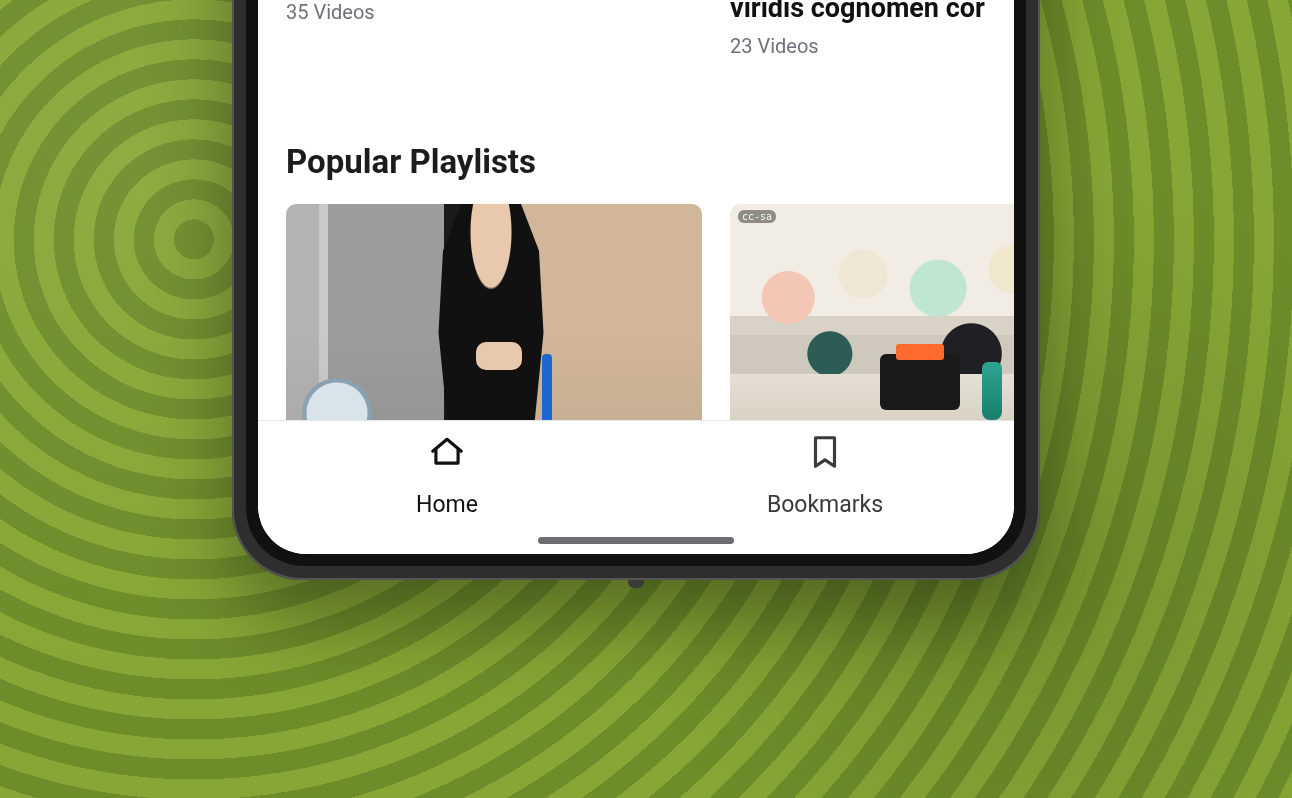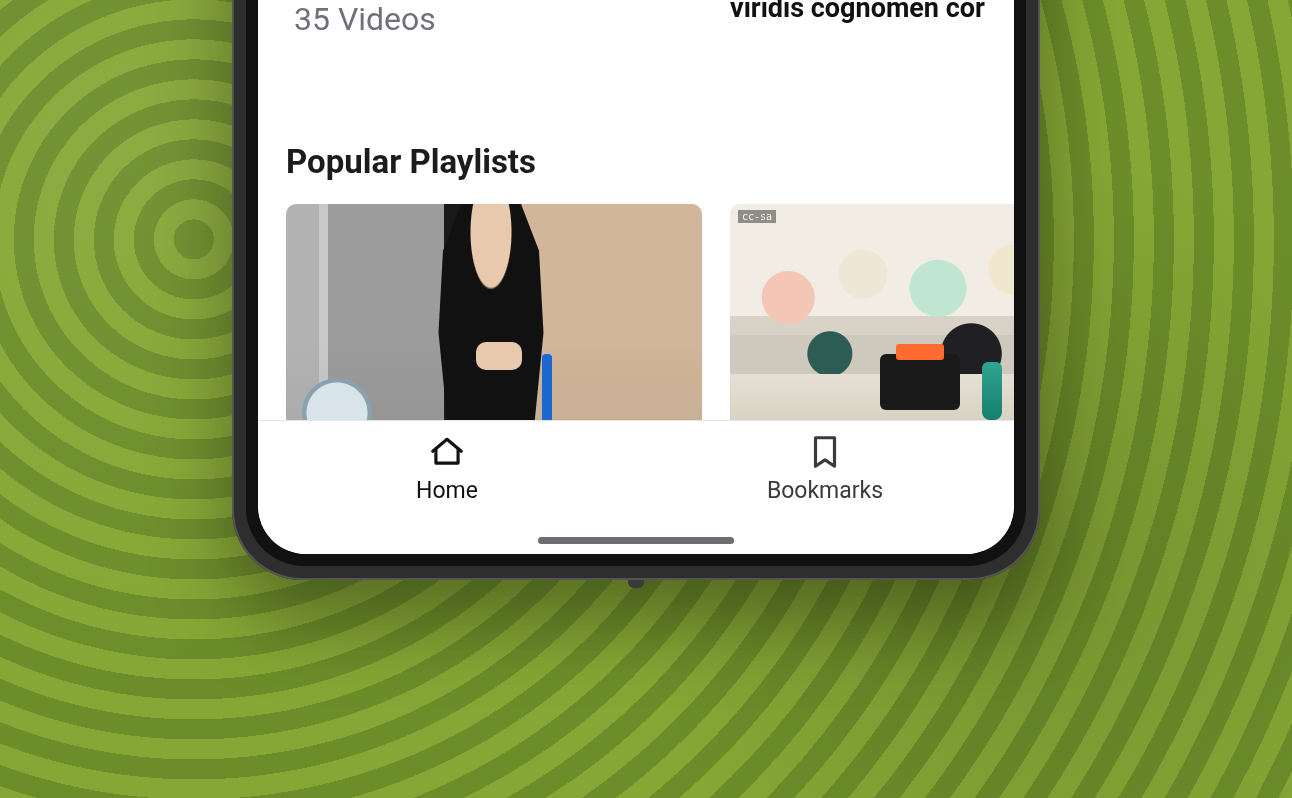--- a/index.html
+++ b/index.html
@@ -59,21 +59,21 @@
   }
 
   .section-row {
     position: absolute;
     left: 28px; right: 0;
     display: flex;
     gap: 28px;
   }
   .row-top { top: 786px; }
   .card { width: 416px; flex-shrink: 0; }
-  .card-count { font-size: 32px; color: #70707a; margin-top: 8px; margin-left: 8px; }
+  .card-count { font-size: 20px; color: #70707a; margin-top: 8px; }
   .card-title {
     font-size: 27px;
     font-weight: 700;
     color: #111;
     line-height: 1.25;
     white-space: nowrap;
     overflow: hidden;
   }
 
   .section-heading {
@@ -155,39 +155,39 @@
     content: ""; position: absolute; left: 50%; top: -10px; transform: translateX(-50%);
     width: 48px; height: 16px; background: #ff6a2e; border-radius: 3px;
   }
   .thumb-2 .bottle {
     position: absolute; left: 252px; bottom: 18px; width: 20px; height: 58px;
     background: linear-gradient(#2fa590,#157f6c); border-radius: 6px 6px 8px 8px;
   }
   .thumb-2 .badge {
     position: absolute; left: 8px; top: 6px;
     font-size: 10px; color: #efe; background: rgba(0,0,0,0.4);
-    padding: 1px 4px; border-radius: 0;
+    padding: 1px 4px; border-radius: 6px;
     font-family: monospace;
   }
 
   
   .tabbar {
     position: absolute;
     left: 0; right: 0; bottom: 0;
     height: 134px;
     background: #fff;
     border-top: 1px solid #e6e6ea;
     display: flex;
     justify-content: space-around;
     align-items: flex-start;
     padding-top: 12px;
   }
   .tab {
     display: flex; flex-direction: column; align-items: center;
-    gap: 6px;
+    gap: 20px;
     width: 200px;
     color: #3a3a3f;
     cursor: pointer;
   }
   .tab.active { color: #111; }
   .tab-label { font-size: 23px; }
   .tab svg { width: 38px; height: 38px; }
   .tab.active svg { stroke: #111; }
   .tab svg { stroke: #3a3a3f; }
 
@@ -209,20 +209,21 @@
   <div class="device-inner">
     <div class="screen">
       <div class="app">
 
         <div class="section-row row-top">
           <div class="card">
             <div class="card-count">35 Videos</div>
           </div>
           <div class="card">
             <div class="card-title">viridis cognomen cor</div>
+            <div class="card-count">23 Videos</div>
           </div>
         </div>
 
         <h2 class="section-heading">Popular Playlists</h2>
 
         <div class="row-playlists">
           <div class="thumb thumb-1">
             <div class="person"></div>
             <div class="hand"></div>
             <div class="tool"></div>

